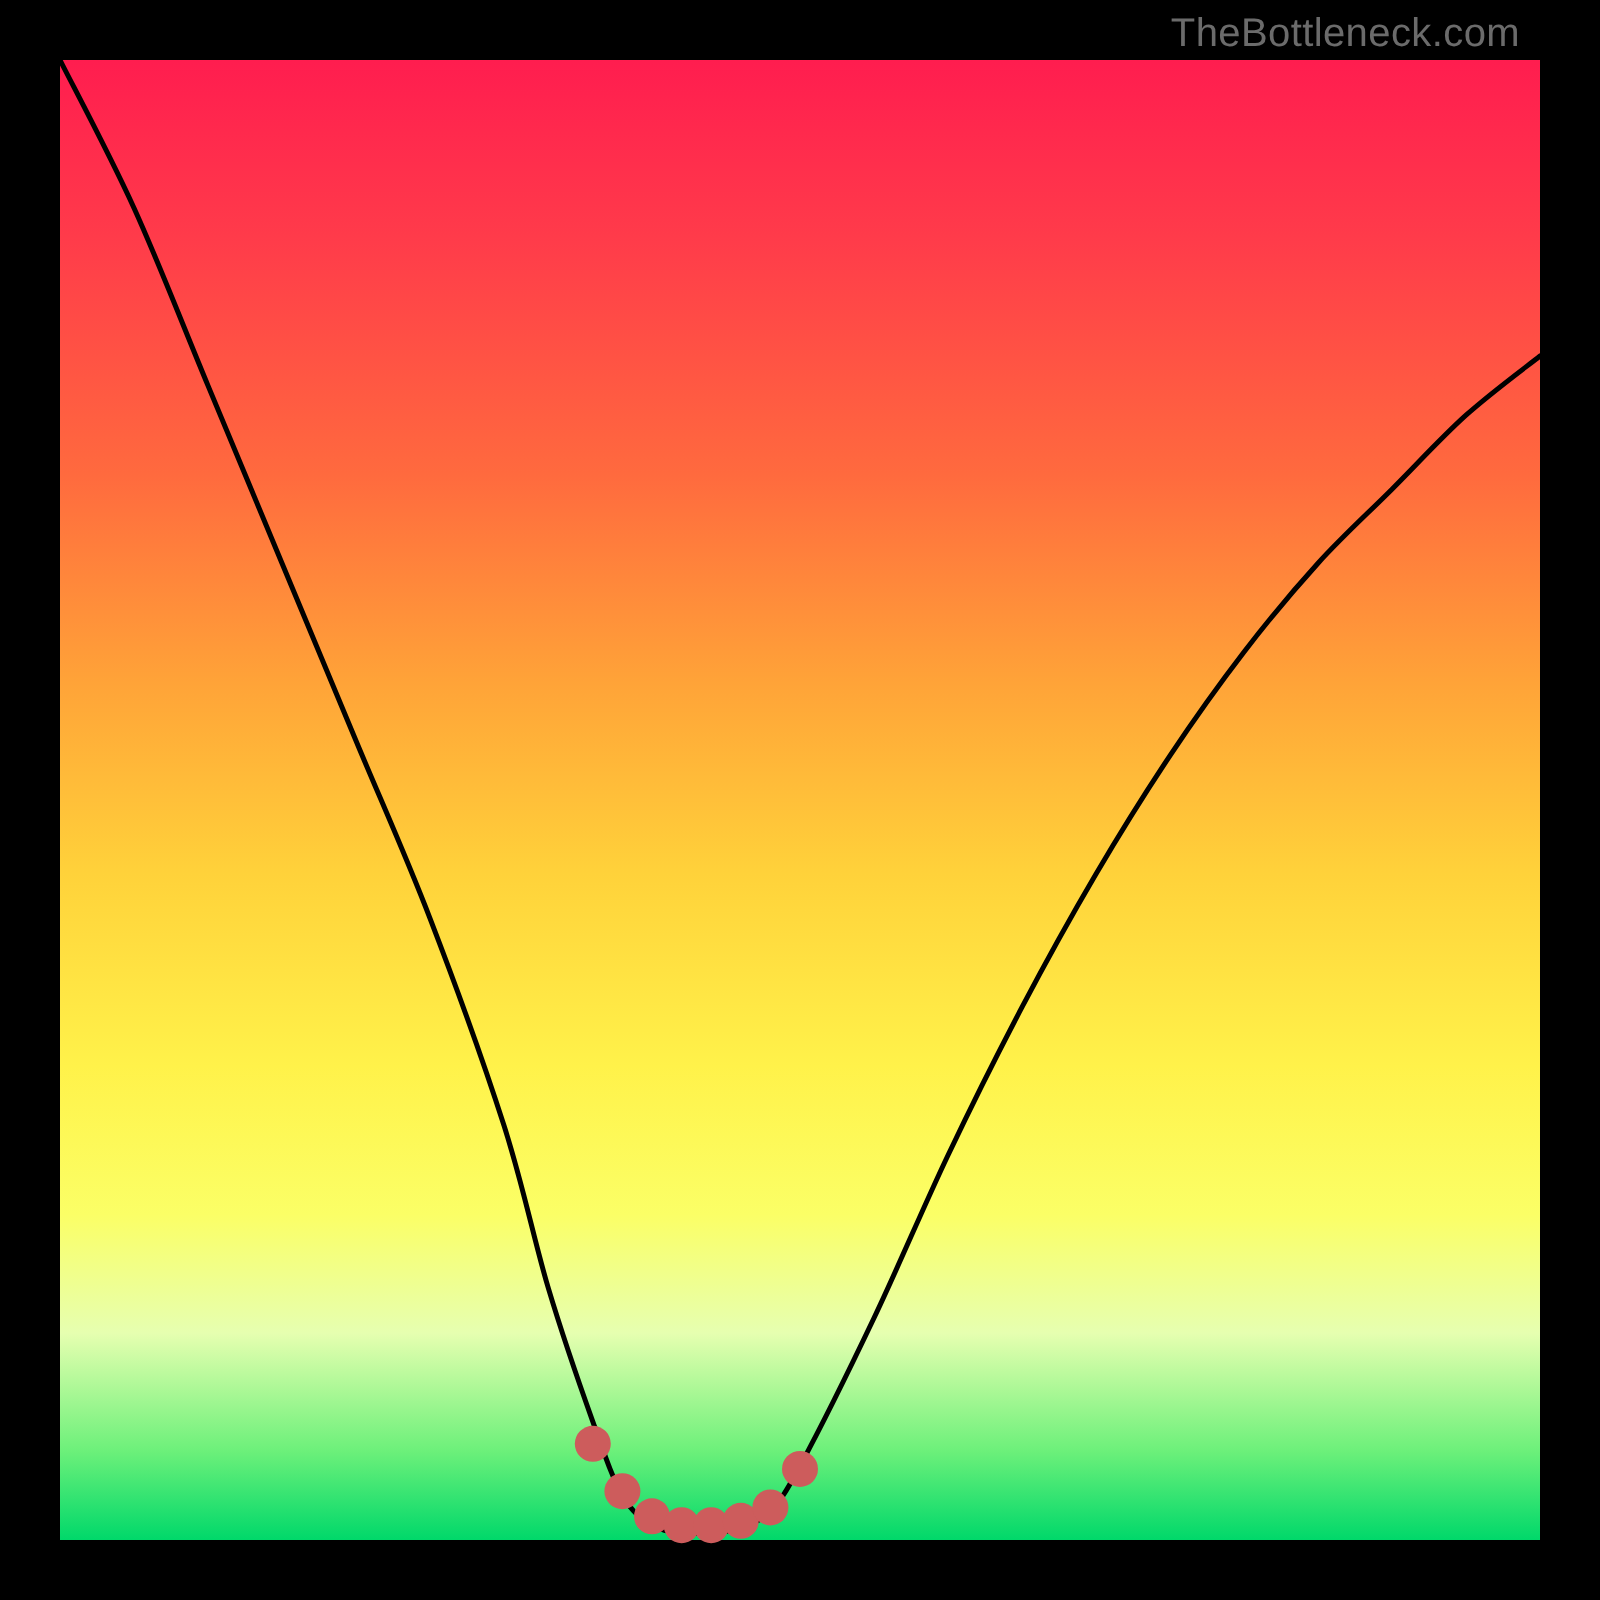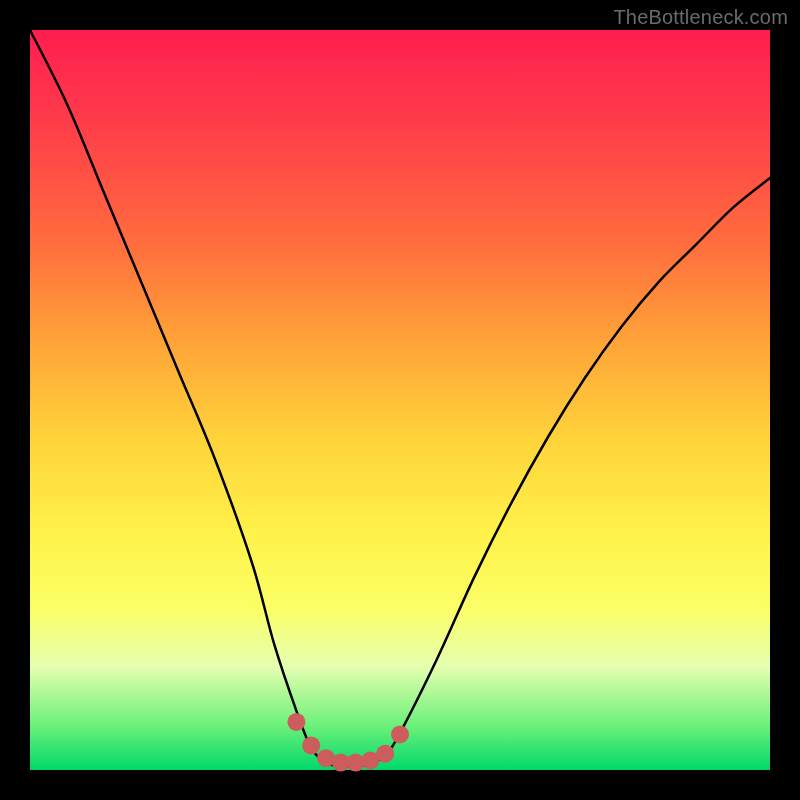--- a/index.html
+++ b/index.html
@@ -34,21 +34,21 @@
       #fff24a 68%,
       #fbff66 78%,
       #e6ffb0 86%,
       #6cf07a 94%,
       #00d86a 100%
     );
   }
   .watermark {
     position: absolute;
     top: 6px;
-    right: 12px;
+    right: 40px;
     color: #6b6b6b;
     font-size: 20px;
     letter-spacing: 0.2px;
     user-select: none;
   }
   svg.curve {
     position: absolute;
     left: 0;
     top: 0;
     width: 740px;

